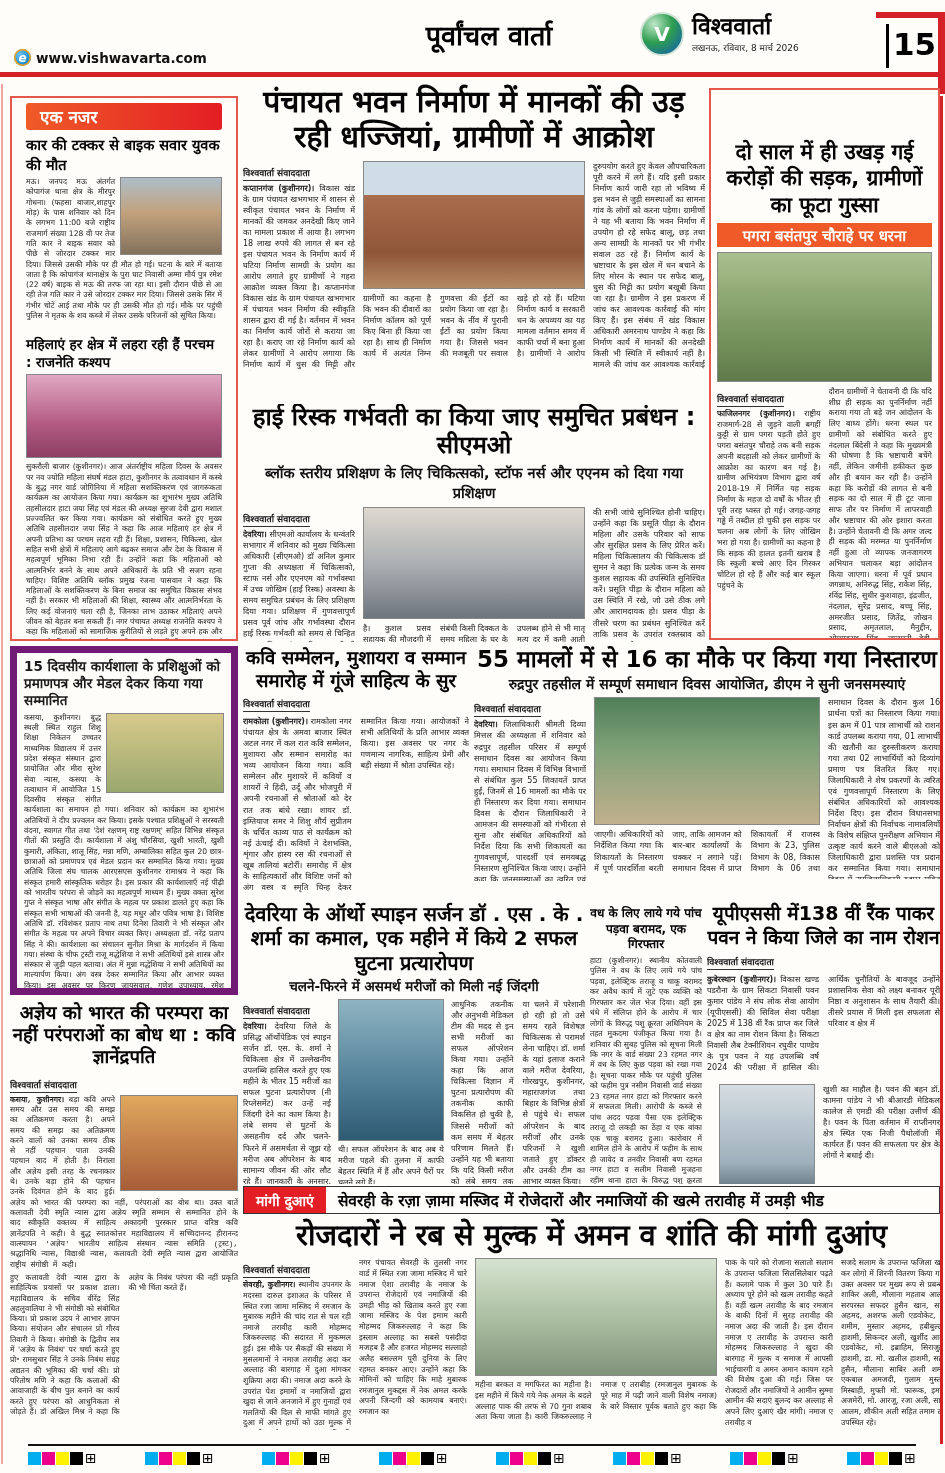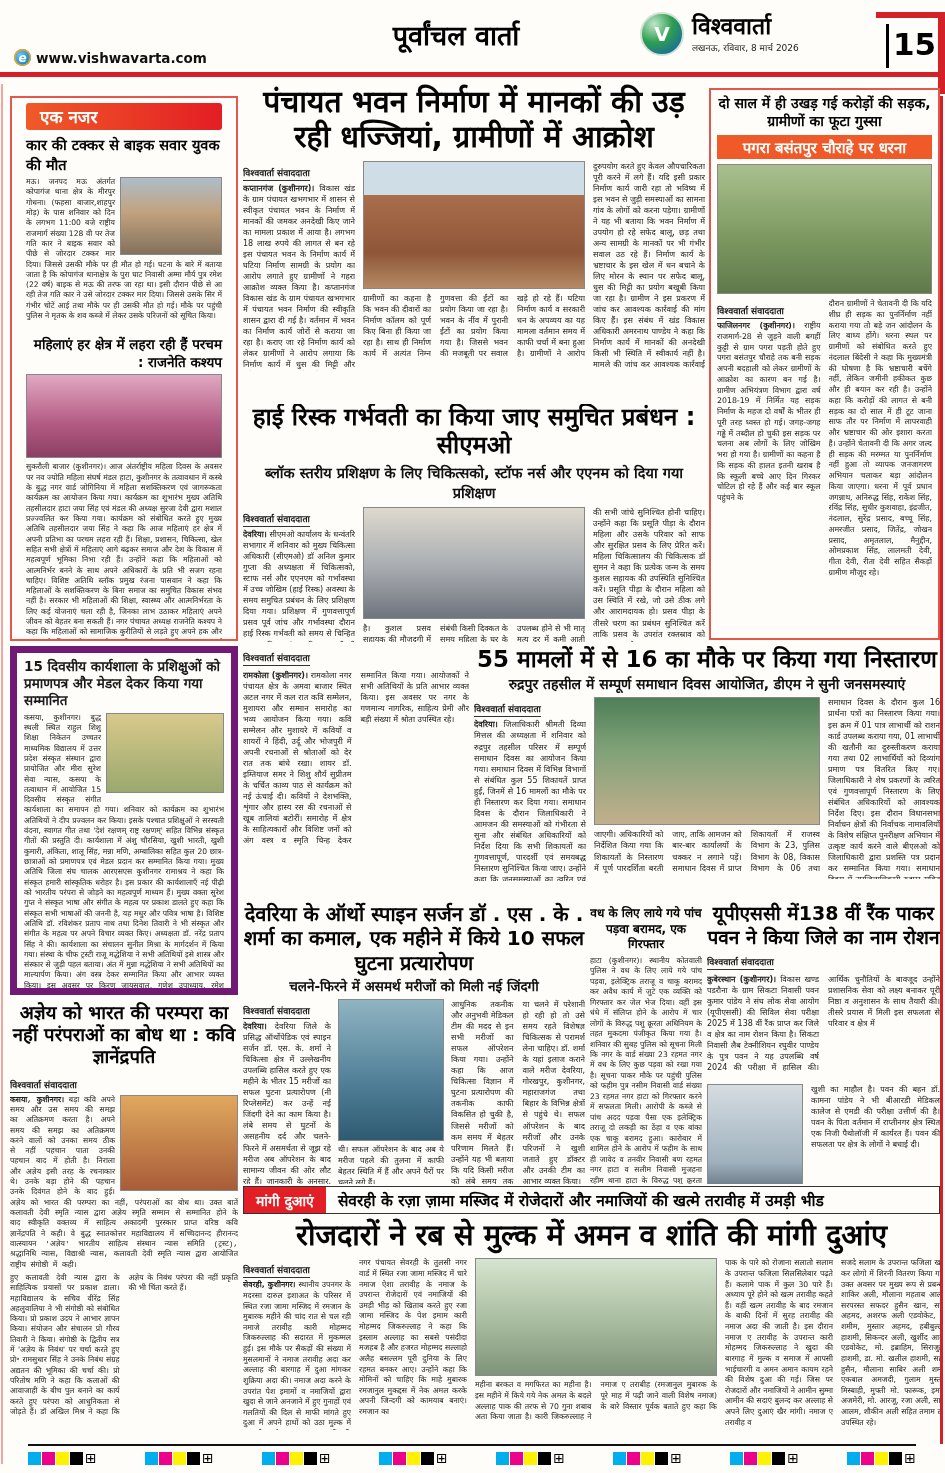--- a/index.html
+++ b/index.html
@@ -4,21 +4,21 @@
 <style>
   html,body{margin:0;padding:0;background:#e9e6e0;}
   #page{position:relative;width:945px;height:1473px;background:#fffdfa;margin:0 auto;overflow:hidden;
         font-family:"DejaVu Sans",sans-serif;color:#1a1a1a;}
   
   #header{position:absolute;left:0;top:0;width:945px;height:72px;}
   .site{position:absolute;left:14px;bottom:6px;font-size:13.5px;font-weight:bold;color:#111;display:flex;align-items:center;gap:5px;}
   .e-icon{width:17px;height:17px;border-radius:50%;background:radial-gradient(circle at 35% 35%,#6fc3f0,#1286c9 70%);
           color:#fff;font-size:12px;font-weight:bold;font-style:italic;display:flex;align-items:center;justify-content:center;
           box-shadow:inset 0 0 0 1.5px #f6a21d;}
-  .section-title{position:absolute;left:311px;top:16px;width:290px;text-align:center;font-size:27px;font-weight:800;color:#000;}
+  .section-title{position:absolute;left:344px;top:16px;width:290px;text-align:center;font-size:27px;font-weight:800;color:#000;}
   .brand-block{position:absolute;left:640px;top:12px;display:flex;align-items:center;gap:8px;}
   .logo{width:40px;height:40px;border-radius:50%;background:radial-gradient(circle at 30% 25%,#bfe6c8,#2e9e4f 45%,#1565a8 90%);
         display:flex;align-items:center;justify-content:center;color:#fff;font-size:20px;font-weight:800;border:2px solid #cfe2d4;}
   .brand-name{font-size:23px;font-weight:800;color:#000;line-height:1.05;}
   .brand-date{font-size:9px;color:#222;margin-top:2px;}
   .pageno{position:absolute;left:893px;top:26px;width:42px;text-align:center;font-size:31px;font-weight:800;color:#000;}
   .pageno-line{position:absolute;left:886px;top:24px;width:2.5px;height:44px;background:#000;}
   .corner-top{position:absolute;left:876px;top:12px;width:69px;height:6px;background:#d42027;}
   .corner-right{position:absolute;left:938px;top:12px;width:7px;height:82px;background:#d42027;}
   .header-rule{position:absolute;left:0;top:72px;width:945px;height:5px;background:#d42027;}
@@ -92,21 +92,21 @@
   
   #padwa-story{position:absolute;left:590px;top:906px;width:112px;height:278px;overflow:hidden;}
   .pad-hl{font-size:12px;line-height:1.3;}
 
   
   #upsc-story{position:absolute;left:707px;top:902px;width:233px;height:282px;overflow:hidden;}
   .upsc-hl{font-size:19px;line-height:1.25;}
 
   
   #road-box{position:absolute;left:709px;top:88px;width:231px;height:552px;border:2px solid #e4574c;box-sizing:border-box;padding:5px 6px;overflow:hidden;}
-  .road-hl{font-size:14px;line-height:1.25;}
+  .road-hl{font-size:21px;line-height:1.25;margin-top:44px;}
   .road-band{margin:5px 0;height:24px;background:#f05a28;color:#fff;font-size:15px;font-weight:800;display:flex;align-items:center;justify-content:center;}
 
   
   #dua-story{position:absolute;left:243px;top:1186px;width:697px;height:256px;overflow:hidden;}
   .dua-banner{display:flex;align-items:stretch;border:1.5px solid #333;height:26px;}
   .dua-tag{background:#e31e24;color:#fff;font-weight:800;font-size:14px;display:flex;align-items:center;padding:0 12px;flex:none;}
   .dua-strip{font-size:15.5px;font-weight:800;display:flex;align-items:center;padding-left:12px;color:#050505;}
   .dua-hl{font-size:29px;line-height:1.15;margin-top:5px;}
   #dua-content{display:flex;gap:8px;margin-top:6px;height:168px;}
   .dua-col{width:108px;flex:none;}
@@ -145,21 +145,21 @@
   <div class="edge-left"></div>
   <div class="edge-right"></div>
 
   <div id="ek-najar-box">
     <div class="ek-band">एक नजर</div>
     <div class="s1-hl hl" style="text-align:left;">कार की टक्कर से बाइक सवार युवक  की मौत</div>
     <div style="overflow:hidden;">
       <div class="photo ph-accident" style="float:right;width:102px;height:78px;margin:0 0 3px 5px;"></div>
       <div class="left-body">मऊ। जनपद मऊ अंतर्गत कोपागंज थाना क्षेत्र के मीरपुर गोधना। (फहसा बाजार,शाहपुर मोड़) के पास शनिवार को दिन के लगभग 11:00 बजे राष्ट्रीय राजमार्ग संख्या 128 वी पर तेज गति कार ने  बाइक सवार को पीछे से जोरदार टक्कर मार दिया। जिससे उसकी मौके पर ही मौत हो गई। घटना के बारे में बताया जाता है कि कोपागंज थानाक्षेत्र के पुरा घाट निवासी अम्मा मौर्य पुत्र रमेश (22 वर्ष) बाइक से मऊ की तरफ जा रहा था। इसी दौरान पीछे से आ रही तेज गति कार ने उसे जोरदार टक्कर मार दिया। जिससे उसके सिर में गंभीर चोटें आई तथा मौके पर ही उसकी मौत हो गई। मौके पर पहुंची पुलिस ने मृतक के शव कब्जे में लेकर उसके परिजनों को सूचित किया।</div>
     </div>
-    <div class="s2-hl hl" style="text-align:right;margin-top:14px;">महिलाएं हर क्षेत्र में लहरा रही हैं परचम : राजनेति कश्यप</div>
+    <div class="s2-hl hl" style="text-align:left;margin-top:14px;">महिलाएं हर क्षेत्र में लहरा रही हैं परचम : राजनेति कश्यप</div>
     <div class="photo ph-women" style="width:100%;height:84px;margin-bottom:4px;"></div>
     <div class="left-body" style="height:188px;overflow:hidden;">सुकरौली बाजार (कुशीनगर)। आज अंतर्राष्ट्रीय महिला दिवस के अवसर पर नव ज्योति महिला संघर्ष मंडल हाटा, कुशीनगर के तत्वावधान में कस्बे के बुद्ध नगर वार्ड जोगिनिया में महिला सशक्तिकरण एवं जागरूकता कार्यक्रम का आयोजन किया गया। कार्यक्रम का शुभारंभ मुख्य अतिथि तहसीलदार हाटा जया सिंह एवं मंडल की अध्यक्ष सुरजा देवी द्वारा मशाल प्रज्ज्वलित कर किया गया। कार्यक्रम को संबोधित करते हुए मुख्य अतिथि तहसीलदार जया सिंह ने कहा कि आज महिलाएं हर क्षेत्र में अपनी प्रतिभा का परचम लहरा रही हैं। शिक्षा, प्रशासन, चिकित्सा, खेल सहित सभी क्षेत्रों में महिलाएं आगे बढ़कर समाज और देश के विकास में महत्वपूर्ण भूमिका निभा रही हैं। उन्होंने कहा कि महिलाओं को आत्मनिर्भर बनने के साथ अपने अधिकारों के प्रति भी सजग रहना चाहिए। विशिष्ट अतिथि ब्लॉक प्रमुख रंजना पासवान ने कहा कि महिलाओं के सशक्तिकरण के बिना समाज का समुचित विकास संभव नहीं है। सरकार भी महिलाओं की शिक्षा, स्वास्थ्य और आत्मनिर्भरता के लिए कई योजनाएं चला रही है, जिनका लाभ उठाकर महिलाएं अपने जीवन को बेहतर बना सकती हैं। नगर पंचायत अध्यक्ष राजनेति कश्यप ने कहा कि महिलाओं को सामाजिक कुरीतियों से लड़ते हुए अपने हक और सम्मान के लिए आगे आना होगा। श्रीकश्यप ने कहीं की इस तरह कार्य क्रम करने में जो सहयोग होगा हमार नगर पंचायत कार्यालय करेगा। वहीं नगर पालिका परिषद के अध्यक्ष रामानंद सिंह ने कहा कि आज की महिलाएं हर चुनौती का सामना करते हुए सफलता के नए आयाम स्थापित कर रही हैं। कार्यक्रम में फादर शाह जी ने भी महिलाओं को समाज की शक्ति बताते हुए उनके सम्मान और सुरक्षा की आवश्यकता पर बल दिया। इस दौरान महिला सशक्तिकरण से जुड़े विषयों पर चर्चा की गई और महिलाओं को जागरूक किया गया। संस्था द्वारा बेहतर कार्य करने वालों को सम्मानित भी किया गया। सभासद शशि चौधरी, सुधा राय, विनोद शर्मा, प्रमिला यादव, राजकुमारी देवी, हेमलता गुप्ता, फूलमती देवी व बड़ी संख्या में महिलाएं एवं गणमान्य लोग मौजूद रहे।</div>
   </div>
 
   <div id="workshop-box">
     <div class="wk-hl">15 दिवसीय कार्यशाला के प्रशिक्षुओं को प्रमाणपत्र और मेडल देकर किया गया सम्मानित</div>
     <div style="overflow:hidden;">
       <div class="photo ph-workshop" style="float:right;width:118px;height:80px;margin:0 0 3px 5px;"></div>
       <div class="left-body" style="height:300px;">कसया, कुशीनगर। बुद्ध स्थली स्थित राहुल शिशु शिक्षा निकेतन उच्चतर माध्यमिक विद्यालय में उत्तर प्रदेश संस्कृत संस्थान द्वारा प्रायोजित और मीरा सुरेश सेवा न्यास, कसया के तत्वाधान में आयोजित 15 दिवसीय संस्कृत संगीत कार्यशाला का समापन हो गया। शनिवार को कार्यक्रम का शुभारंभ अतिथियों ने दीप प्रज्वलन कर किया। इसके पश्चात प्रशिक्षुओं ने सरस्वती वंदना, स्वागत गीत तथा 'देशं रक्षणम् राष्ट्र रक्षणम्' सहित विभिन्न संस्कृत गीतों की प्रस्तुति दी। कार्यशाला में अंशु चौरसिया, खुशी भारती, खुशी कुमारी, अंकिता, शालू सिंह, मन्ना मणि, अम्बालिका सहित कुल 20 छात्र-छात्राओं को प्रमाणपत्र एवं मेडल प्रदान कर सम्मानित किया गया। मुख्य अतिथि जिला संघ चालक आरएसएस कुशीनगर रामाश्रय ने कहा कि संस्कृत हमारी सांस्कृतिक धरोहर है। इस प्रकार की कार्यशालाएँ नई पीढ़ी को भारतीय परंपरा से जोड़ने का महत्वपूर्ण माध्यम हैं। मुख्य वक्ता सुरेश गुप्त ने संस्कृत भाषा और संगीत के महत्व पर प्रकाश डालते हुए कहा कि संस्कृत सभी भाषाओं की जननी है, यह मधुर और पवित्र भाषा है। विशिष्ट अतिथि डॉ. रविशंकर प्रताप नाथ तथा दिनेश तिवारी ने भी संस्कृत और संगीत के महत्व पर अपने विचार व्यक्त किए। अध्यक्षता डॉ. नरेंद्र प्रताप सिंह ने की। कार्यशाला का संचालन सुनील मिश्रा के मार्गदर्शन में किया गया। संस्था के चीफ ट्रस्टी राजू मद्धेशिया ने सभी अतिथियों इसे शास्त्र और संस्कार से जुड़ी पहल बताया। अंत में मुन्ना मद्धेशिया ने सभी अतिथियों का माल्यार्पण किया। अंग वस्त्र देकर सम्मानित किया और आभार व्यक्त किया। इस अवसर पर किरण जायसवाल, गणेश उपाध्याय, रमेश मद्धेशिया, ज्ञान गुप्ता, राम प्रताप चौरसिया, डॉ अमरीश विश्वकर्मा, फेन प्रजापति, कृष्ण मुरारी धर दिक्षित, आंकि मिश्रा, सहित अन्य लोग उपस्थित रहे।</div>
     </div>
@@ -213,20 +213,21 @@
         <div class="photo ph-meeting" style="width:100%;height:112px;"></div>
         <div class="body cols3" style="height:52px;margin-top:4px;">है। कुशल प्रसव सहायक की मौजूदगी में मातृ मृत्यु दर में कमी आती है और प्रसव संबंधी किसी दिक्कत के समय महिला के घर के नजदीक जरूरी प्रसव सेवाओं का पैकेज उपलब्ध होने से भी मातृ मृत्यु दर में कमी आती है। कुशल प्रसव सहायक वह होता है जो प्रसव संबंधी दिक्कतों को संभाल सके। दिल्ली आईसीएमआर से आए प्रशिक्षक डॉ संदीप ने कहा कि सबसे पहले यह समझना चाहिए कि हर गर्भवती महिला जोखिम में है। गर्भवती</div>
       </div>
       <div class="mc-side">
         <div class="body" style="height:170px;">की सभी जांचे सुनिश्चित होनी चाहिए। उन्होंने कहा कि प्रसूति पीड़ा के दौरान महिला और उसके परिवार को साफ और सुरक्षित प्रसव के लिए प्रेरित करें। महिला चिकित्सालय की चिकित्सक डॉ सुमन ने कहा कि प्रत्येक जन्म के समय कुशल सहायक की उपस्थिति सुनिश्चित करें। प्रसूति पीड़ा के दौरान महिला को उस स्थिति में रखे, जो उसे ठीक लगे और आरामदायक हो। प्रसव पीड़ा के तीसरे चरण का प्रबंधन सुनिश्चित करें ताकि प्रसव के उपरांत रक्तस्राव को बचाया जा सके।</div>
       </div>
     </div>
   </div>
 
   <div id="kavi-story">
+    <div class="kavi-hl hl">कवि सम्मेलन, मुशायरा व सम्मान समारोह में गूंजे साहित्य के सुर</div>
     <div class="byline">विश्ववार्ता संवाददाता</div>
     <p class="body cols2" style="margin:2px 0 0;height:182px;">
       <span class="loc">रामकोला (कुशीनगर)।</span>
       <span>रामकोला नगर पंचायत क्षेत्र के अमवा बाजार स्थित अटल नगर में कल रात कवि सम्मेलन, मुशायरा और सम्मान समारोह का भव्य आयोजन किया गया। कवि सम्मेलन और मुशायरे में कवियों व शायरों ने हिंदी, उर्दू और भोजपुरी में अपनी रचनाओं से श्रोताओं को देर रात तक बांधे रखा। शायर डॉ. इम्तियाज समर ने शिशु शौर्य सुप्रीतम के चर्चित काव्य पाठ से कार्यक्रम को नई ऊंचाई दी। कवियों ने देशभक्ति, शृंगार और हास्य रस की रचनाओं से खूब तालियां बटोरीं। समारोह में क्षेत्र के साहित्यकारों और विशिष्ट जनों को अंग वस्त्र व स्मृति चिन्ह देकर सम्मानित किया गया। आयोजकों ने सभी अतिथियों के प्रति आभार व्यक्त किया। इस अवसर पर नगर के गणमान्य नागरिक, साहित्य प्रेमी और बड़ी संख्या में श्रोता उपस्थित रहे।</span>
     </p>
   </div>
 
   <div id="samadhan-story">
     <div class="sam-hl hl">55 मामलों में से 16 का मौके पर किया गया निस्तारण</div>
     <div class="sam-sub sub">रुद्रपुर तहसील में सम्पूर्ण समाधान दिवस आयोजित, डीएम ने सुनी जनसमस्याएं</div>
@@ -242,21 +243,21 @@
         <div class="photo ph-samadhan" style="width:100%;height:128px;"></div>
         <div class="body cols3" style="height:48px;margin-top:4px;">जाएगी। अधिकारियों को निर्देशित किया गया कि शिकायतों के निस्तारण में पूर्ण पारदर्शिता बरती जाए, ताकि आमजन को बार-बार कार्यालयों के चक्कर न लगाने पड़ें। समाधान दिवस में प्राप्त शिकायतों में राजस्व विभाग के 23, पुलिस विभाग के 08, विकास विभाग के 06 तथा अन्य विभागों के 14 मामले शामिल रहे। इसके अतिरिक्त 01 राशन कार्ड, 01 खतौनी दुरुस्तीकरण तथा 02 दिव्यांग प्रमाण पत्र से संबंधित प्रकरण भी प्राप्त हुए।</div>
       </div>
       <div class="mc-side">
         <div class="body" style="height:182px;">समाधान दिवस के दौरान कुल 16 प्रार्थना पत्रों का निस्तारण किया गया। इस क्रम में 01 पात्र लाभार्थी को राशन कार्ड उपलब्ध कराया गया, 01 लाभार्थी की खतौनी का दुरुस्तीकरण कराया गया तथा 02 लाभार्थियों को दिव्यांग प्रमाण पत्र वितरित किए गए। जिलाधिकारी ने शेष प्रकरणों के त्वरित एवं गुणवत्तापूर्ण निस्तारण के लिए संबंधित अधिकारियों को आवश्यक निर्देश दिए। इस दौरान विधानसभा निर्वाचन क्षेत्रों की निर्वाचक नामावलियों के विशेष संक्षिप्त पुनरीक्षण अभियान में उत्कृष्ट कार्य करने वाले बीएलओ को जिलाधिकारी द्वारा प्रशस्ति पत्र प्रदान कर सम्मानित किया गया। समाधान दिवस में उपजिलाधिकारी रुद्रपुर सहित विभिन्न विभागों के अधिकारी एवं कर्मचारी उपस्थित रहे।</div>
       </div>
     </div>
   </div>
 
   <div id="doctor-story">
-    <div class="doc-hl hl">देवरिया के ऑर्थो स्पाइन सर्जन डॉ . एस . के . शर्मा का कमाल, एक महीने में किये 10 सफल घुटना प्रत्यारोपण</div>
+    <div class="doc-hl hl">देवरिया के ऑर्थो स्पाइन सर्जन डॉ . एस . के . शर्मा का कमाल, एक महीने में किये 2 सफल घुटना प्रत्यारोपण</div>
     <div class="doc-sub sub">चलने-फिरने में असमर्थ मरीजों को मिली नई जिंदगी</div>
     <div id="doc-content">
       <div style="width:88px;flex:none;">
         <div class="byline">विश्ववार्ता संवाददाता</div>
         <p class="body" style="margin:0;height:180px;">
           <span class="loc">देवरिया।</span>
           <span>देवरिया जिले के प्रसिद्ध ऑर्थोपेडिक एवं स्पाइन सर्जन डॉ. एस. के. शर्मा ने चिकित्सा क्षेत्र में उल्लेखनीय उपलब्धि हासिल करते हुए एक महीने के भीतर 15 मरीजों का सफल घुटना प्रत्यारोपण (नी रिप्लेसमेंट) कर उन्हें नई जिंदगी देने का काम किया है। लंबे समय से घुटनों के असहनीय दर्द और चलने-फिरने में असमर्थता से जूझ रहे मरीज अब ऑपरेशन के बाद सामान्य जीवन की ओर लौट रहे हैं। जानकारी के अनुसार, जिन मरीजों का ऑपरेशन किया गया था वे गंभीर घुटना दर्द, गठिया और जोड़ों के घिसाव की समस्या से पीड़ित थे।</span>
         </p>
       </div>
       <div style="width:106px;flex:none;">
@@ -274,21 +275,21 @@
     <div class="body" style="height:232px;margin-top:3px;font-size:7.6px;">हाटा (कुशीनगर)। स्थानीय कोतवाली पुलिस ने वध के लिए लाये गये पांच पड़वा, इलेक्ट्रिक तराजू व चाकू बरामद कर अवैध कार्य में जुटे एक व्यक्ति को गिरफ्तार कर जेल भेज दिया। वहीं इस धंधे में संलिप्त होने के आरोप में चार लोगों के विरुद्ध पशु क्रूरता अधिनियम के तहत मुकदमा पंजीकृत किया गया है। शनिवार की सुबह पुलिस को सूचना मिली कि नगर के वार्ड संख्या 23 रहमत नगर में वध के लिए कुछ पड़वा को रखा गया है। सूचना पाकर मौके पर पहुंची पुलिस को फहीम पुत्र नसीम निवासी वार्ड संख्या 23 रहमत नगर हाटा को गिरफ्तार करने में सफलता मिली। आरोपी के कब्जे से पांच अदद पड़वा पैसा एक इलेक्ट्रिक तराजू दो लकड़ी का ठेंहा व एक बांका एक चाकू बरामद हुआ। कारोबार में शामिल होने के आरोप में फहीम के साथ ही जावेद व तनवीर निवासी बण रहमत नगर हाटा व सलीम निवासी मुजहना रहीम थाना हाटा के विरुद्ध पशु क्रूरता अधिनियम के तहत मामला पंजीकृत किया गया।</div>
   </div>
 
   <div id="upsc-story">
     <div class="upsc-hl hl">यूपीएससी में138 वीं रैंक पाकर पवन ने किया जिले का नाम रोशन</div>
     <div class="byline">विश्ववार्ता संवाददाता</div>
     <p class="body cols2" style="margin:2px 0 0;height:106px;">
       <span class="loc">कुबेरस्थान (कुशीनगर)।</span>
       <span>विकास खण्ड पडरौना के ग्राम सिकटा निवासी पवन कुमार पांडेय ने संघ लोक सेवा आयोग (यूपीएससी) की सिविल सेवा परीक्षा 2025 में 138 वीं रैंक प्राप्त कर जिले व क्षेत्र का नाम रोशन किया है। सिकटा निवासी लैब टेक्नीशियन रघुवीर पाण्डेय के पुत्र पवन ने यह उपलब्धि वर्ष 2024 की परीक्षा में हासिल की। आर्थिक चुनौतियों के बावजूद उन्होंने प्रशासनिक सेवा को लक्ष्य बनाकर पूरी निष्ठा व अनुशासन के साथ तैयारी की। तीसरे प्रयास में मिली इस सफलता से परिवार व क्षेत्र में</span>
     </p>
-    <div class="flexrow" style="margin-top:4px;">
+    <div class="flexrow" style="margin-top:4px;margin-left:12px;">
       <div class="photo ph-portrait" style="width:96px;height:112px;flex:none;"></div>
       <div class="body" style="height:112px;flex:1;">खुशी का माहौल है। पवन की बहन डॉ. कामना पांडेय ने भी बीआरडी मेडिकल कालेज से एमडी की परीक्षा उत्तीर्ण की है। पवन के पिता वर्तमान में राप्तीनगर क्षेत्र स्थित एक निजी पैथोलॉजी में कार्यरत हैं। पवन की सफलता पर क्षेत्र के लोगों ने बधाई दी।</div>
     </div>
   </div>
 
   <div id="road-box">
     <div class="road-hl hl">दो साल में ही उखड़ गई करोड़ों की सड़क, ग्रामीणों का फूटा गुस्सा</div>
     <div class="road-band">पगरा बसंतपुर चौराहे पर धरना</div>
     <div class="photo ph-protest" style="width:100%;height:130px;"></div>
     <div class="flexrow" style="margin-top:5px;">

